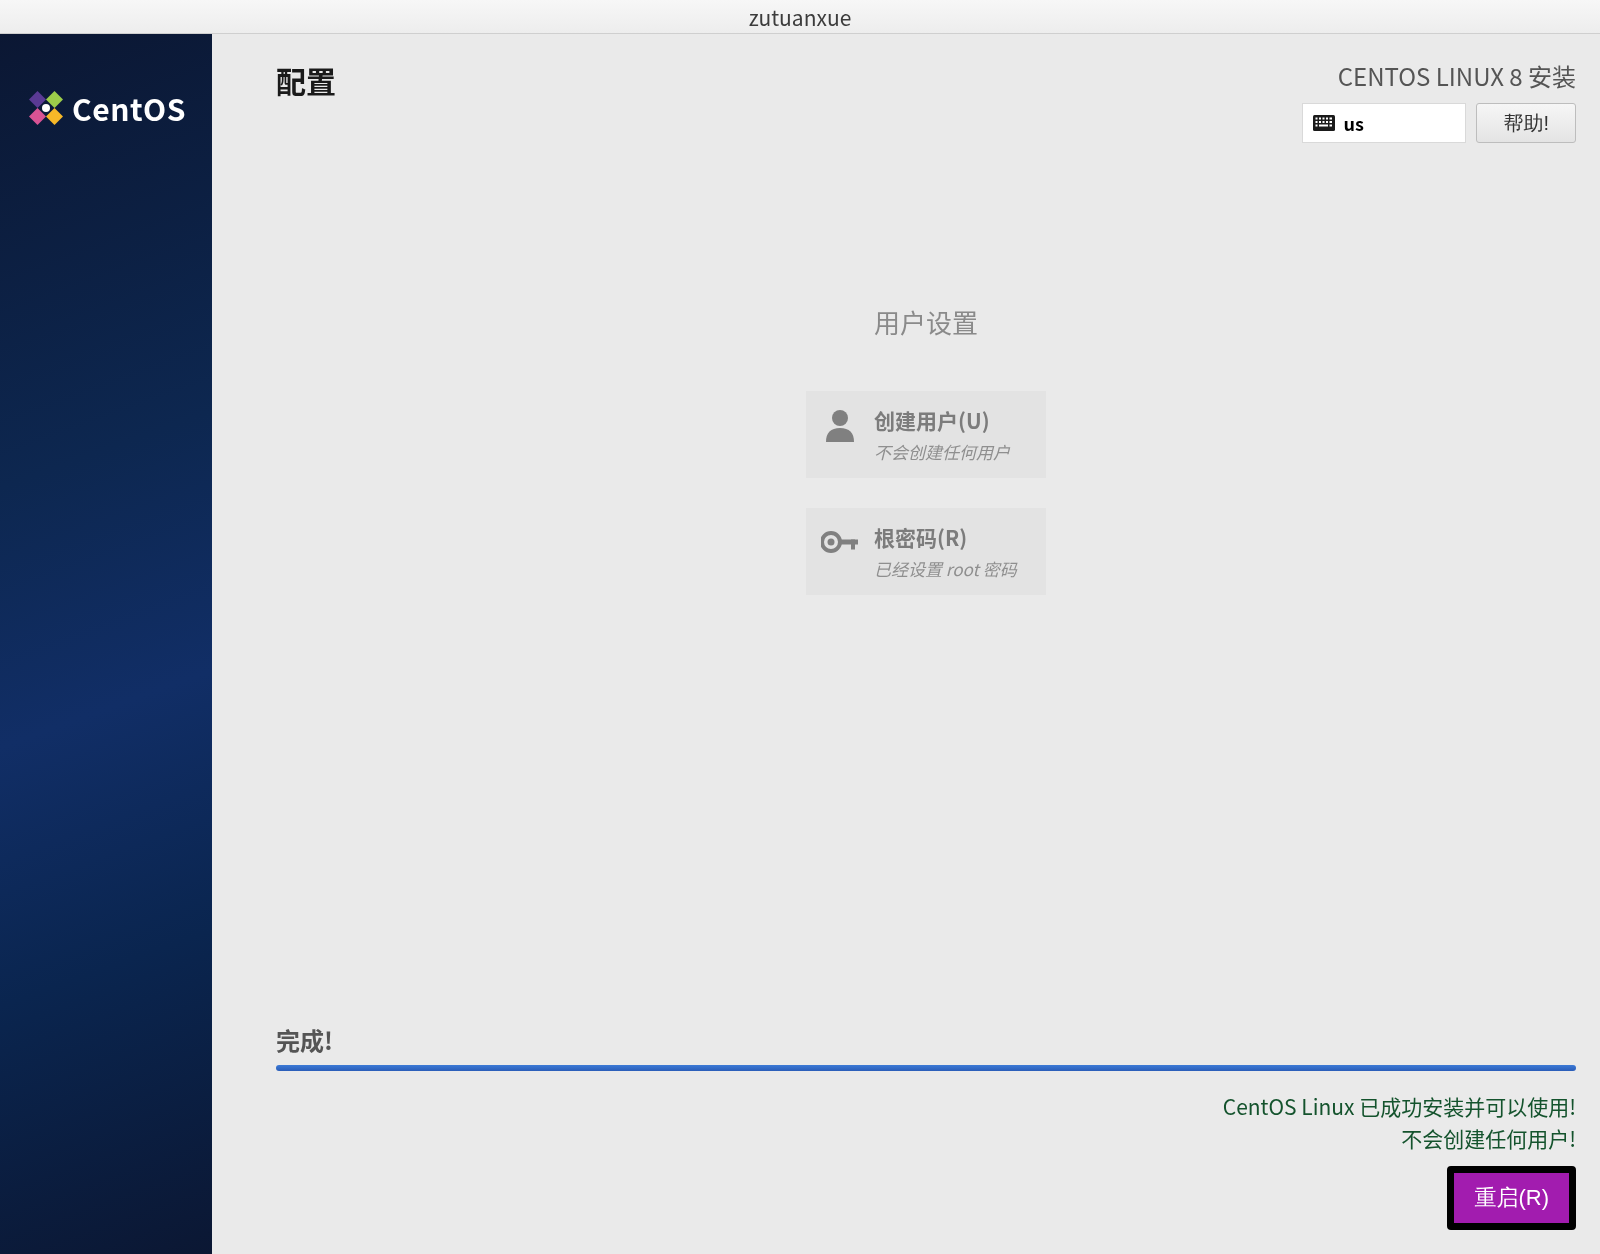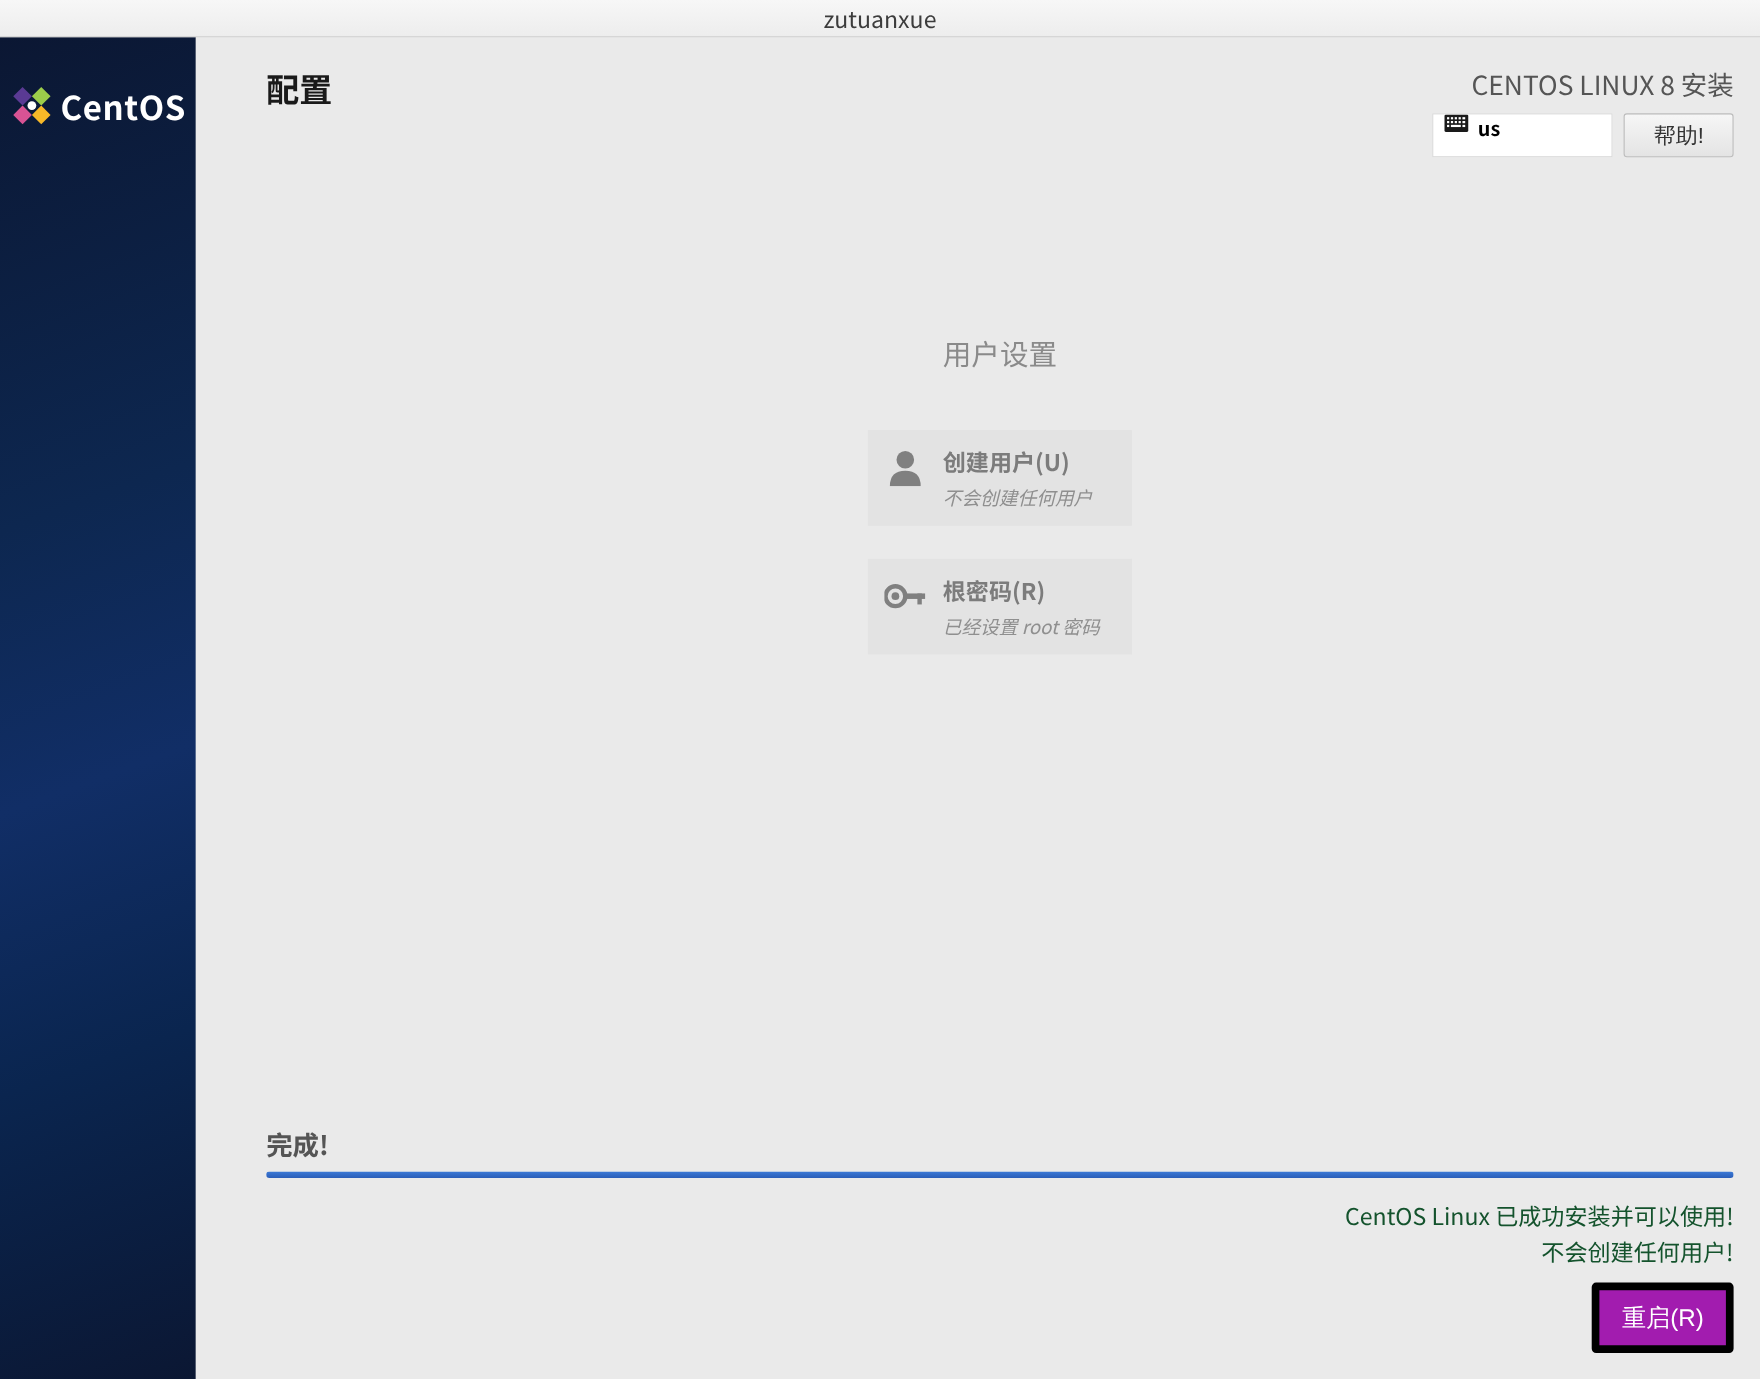--- a/index.html
+++ b/index.html
@@ -21,26 +21,26 @@
       justify-content: center;
       font-size: 21px;
       color: #3c3c3c;
     }
     .window-body {
       flex: 1;
       display: flex;
       background: #d9d9d9;
     }
     .sidebar {
-      width: 178px;
+      width: 212px;
       background: linear-gradient(160deg, #0b1733 0%, #0d2750 35%, #112e66 55%, #0a254f 75%, #0b1733 100%);
       display: flex;
       flex-direction: column;
       align-items: center;
-      padding-top: 40px;
+      padding-top: 52px;
     }
     .centos-brand {
       display: flex;
       align-items: center;
       gap: 6px;
     }
     .brand-text {
       color: #fff;
       font-size: 30px;
       font-weight: 600;
@@ -78,21 +78,21 @@
     .header-right-row {
       display: flex;
       gap: 10px;
       align-items: center;
     }
     .kb-indicator {
       background: #fff;
       height: 40px;
       width: 164px;
       display: flex;
-      align-items: flex-start;
+      align-items: center;
       padding: 0 10px;
       gap: 8px;
       border: 1px solid #d9d9d9;
     }
     .kb-label {
       font-weight: 700;
       font-size: 18px;
     }
     .help-button {
       height: 40px;

